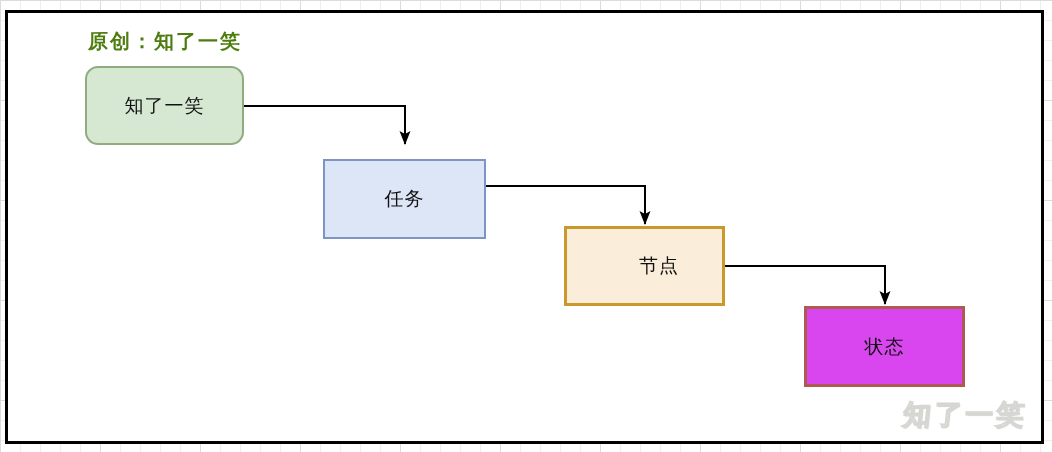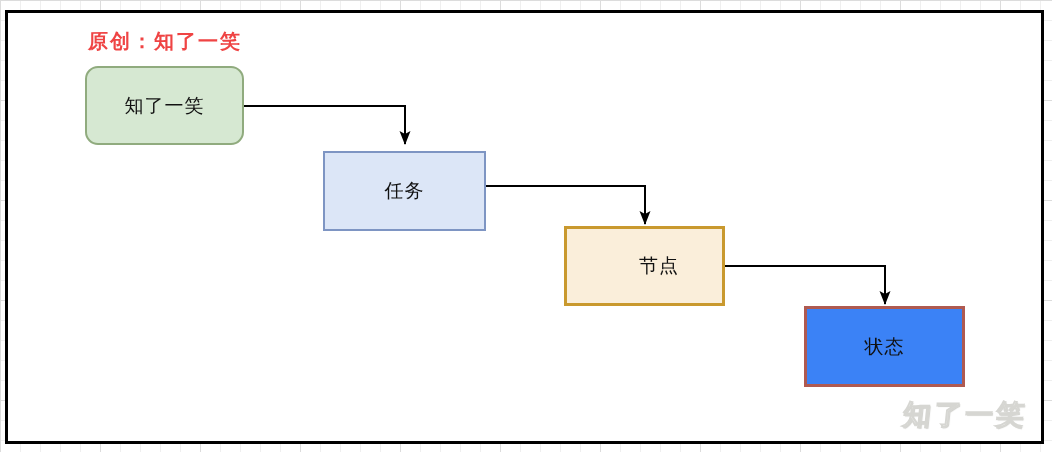--- a/index.html
+++ b/index.html
@@ -22,21 +22,21 @@
     width: 1039px; height: 434px;
     background: #ffffff;
     border: 3px solid #000000;
   }
   .wm-top {
     position: absolute;
     left: 88px; top: 28px;
     font-size: 20px;
     font-weight: bold;
     letter-spacing: 2px;
-    color: #ef4444;
+    color: #4d7c0f;
     white-space: nowrap;
   }
   .wm-bottom {
     position: absolute;
     left: 903px; top: 396px;
     font-size: 28px;
     font-weight: bold;
     letter-spacing: 3px;
     color: #ffffff;
     -webkit-text-stroke: 1px #d6d6d2;
@@ -49,21 +49,21 @@
     display: flex;
     align-items: center;
     justify-content: center;
     font-size: 19px;
     color: #111111;
     border-style: solid;
     border-width: 2px;
     letter-spacing: 1px;
   }
   .node-1 { left: 85px;  top: 66px;  width: 159px; height: 79px; border-radius: 13px; }
-  .node-2 { left: 323px; top: 151px; width: 163px; height: 80px; }
+  .node-2 { left: 323px; top: 159px; width: 163px; height: 80px; }
   .node-3 { left: 564px; top: 226px; width: 161px; height: 80px; border-width: 3px; }
   .node-4 { left: 804px; top: 306px; width: 161px; height: 81px; border-width: 3px; }
   svg.connectors {
     position: absolute;
     left: 0; top: 0;
     width: 1052px; height: 452px;
     pointer-events: none;
   }
   .connector { fill: none; stroke: #000000; stroke-width: 2px; }
 </style>
@@ -88,18 +88,18 @@
 </div>
 
 <div class="node node-2" style="background-color: rgb(220, 230, 247); border-color: rgb(126, 149, 195);">
   <span>任务</span>
 </div>
 
 <div class="node node-3" style="background-color: rgb(250, 238, 218); border-color: rgb(201, 153, 46); padding-left: 29px;">
   <span>节点</span>
 </div>
 
-<div class="node node-4" style="background-color: #3b82f6; border-color: rgb(175, 90, 81);">
+<div class="node node-4" style="background-color: #d946ef; border-color: rgb(175, 90, 81);">
   <span>状态</span>
 </div>
 
 <div class="wm-top">原创：知了一笑</div>
 <div class="wm-bottom">知了一笑</div>
 
 </body></html>

